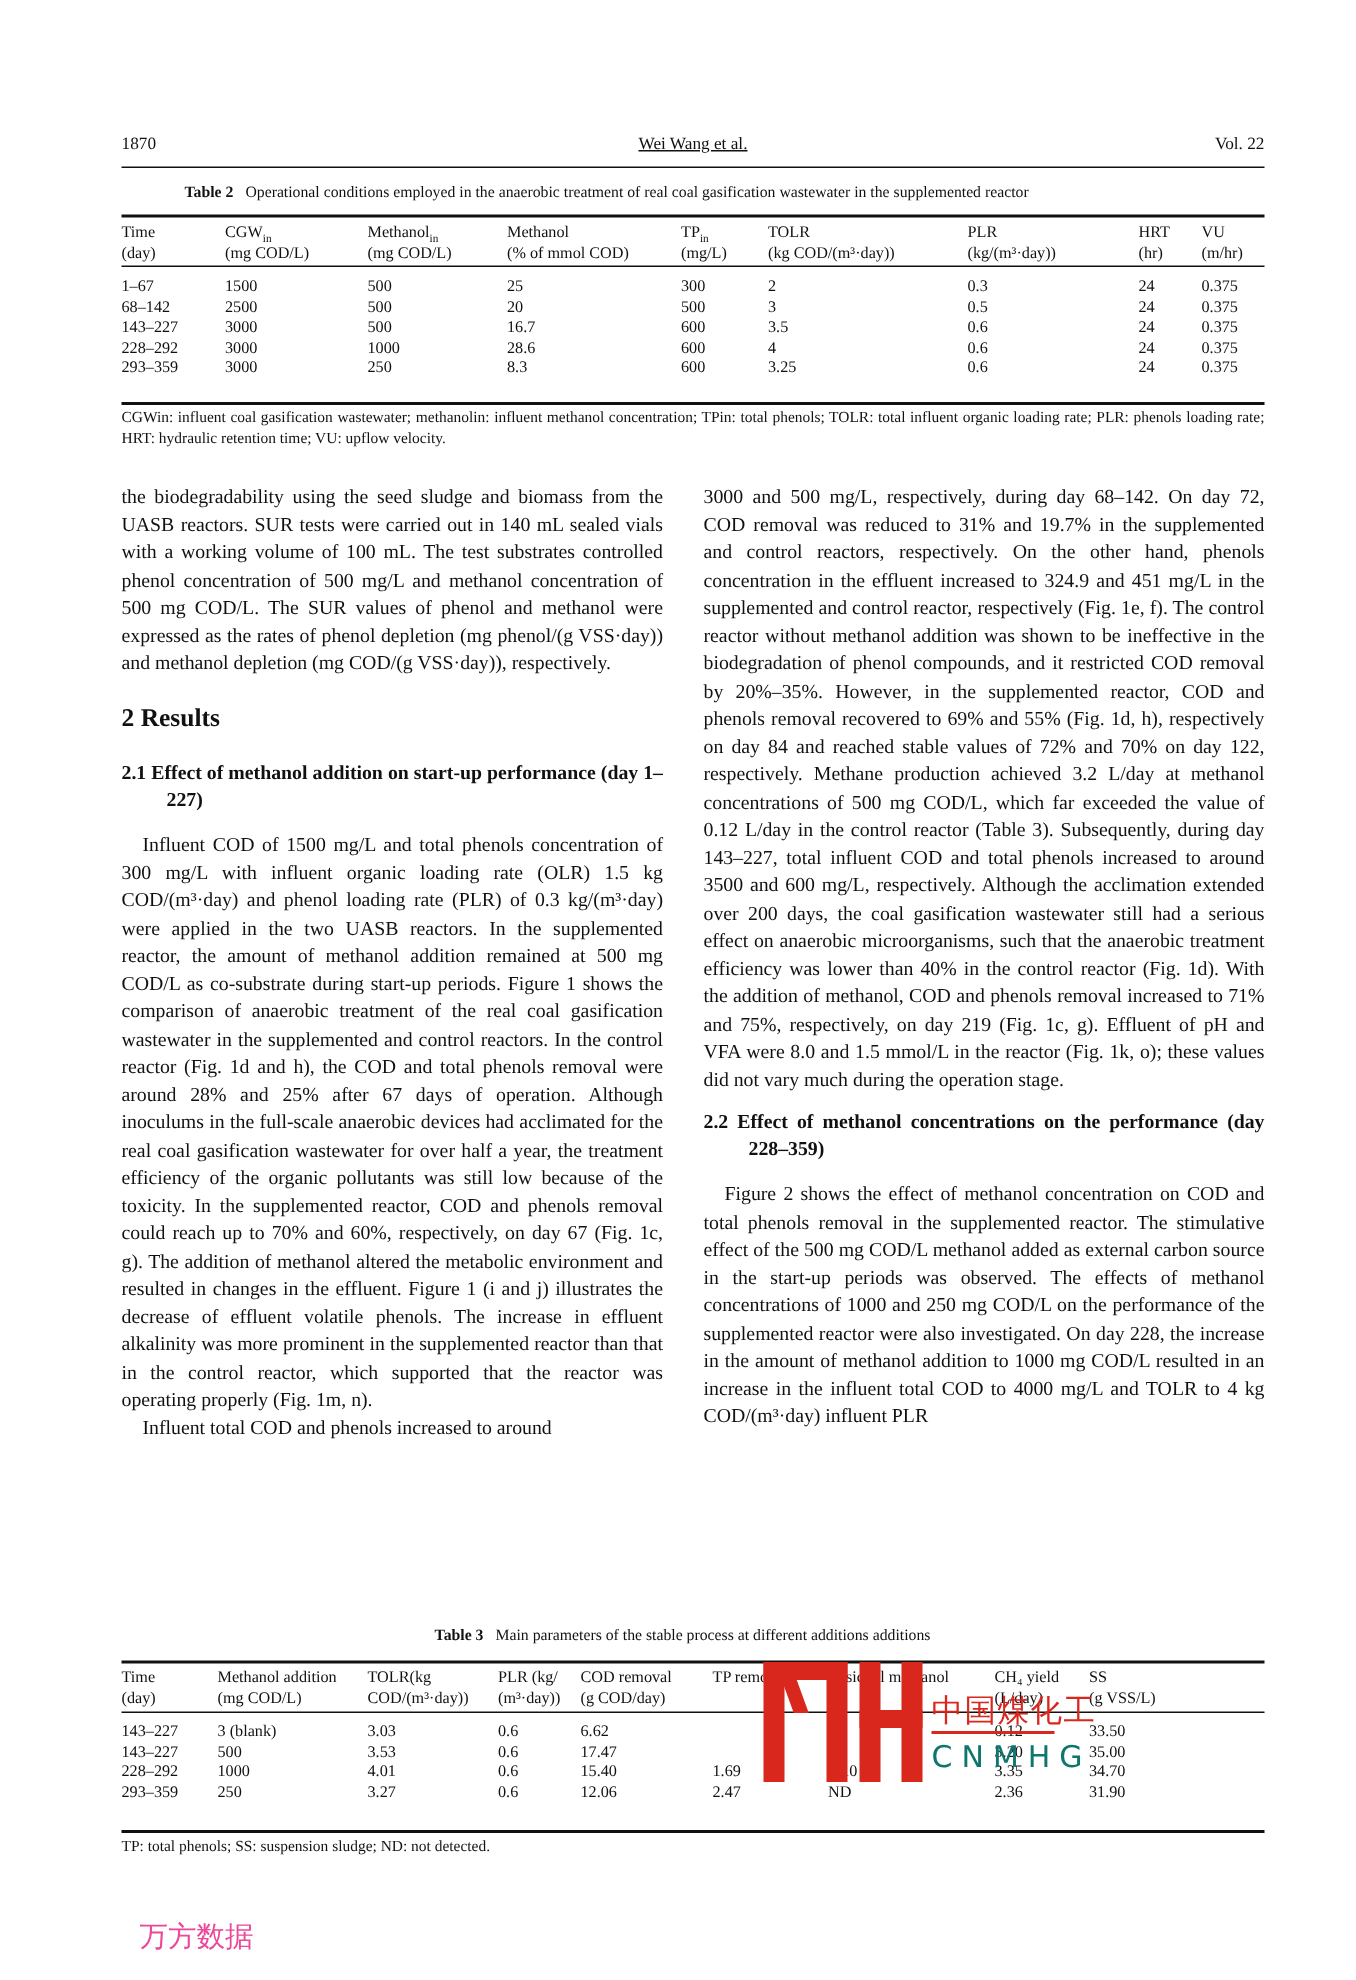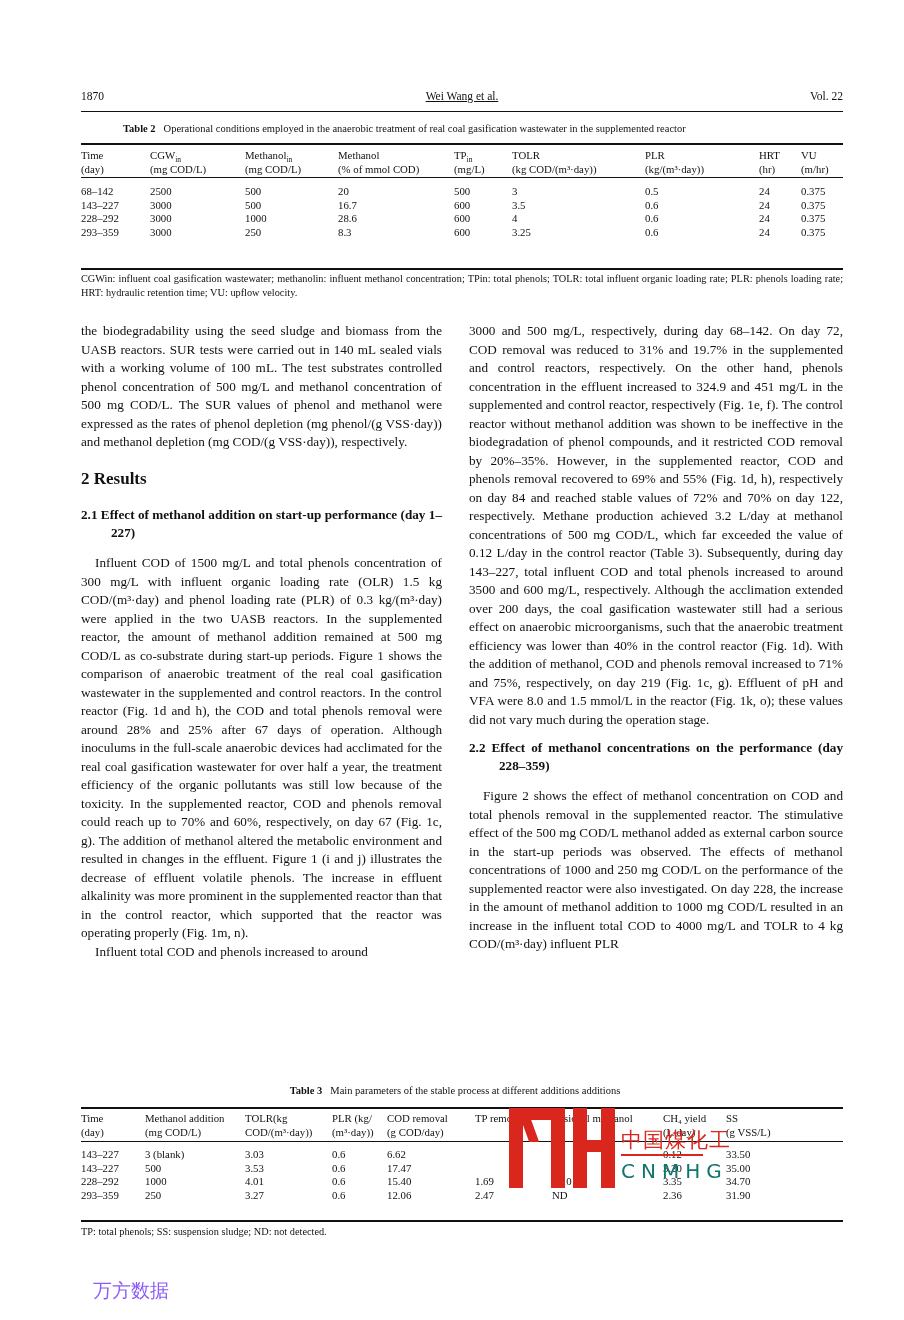--- a/index.html
+++ b/index.html
@@ -31,21 +31,21 @@
   .h2 { font-weight:bold; font-size:13.2px; line-height:18px; margin:0 0 12px 0; padding-left:30px; text-indent:-30px; }
   .gap { height:10px; }
 
   
   .wm { position:absolute; left:506px; top:1108px; width:180px; height:80px; pointer-events:none; }
   .wm .bar { position:absolute; background:#d9271e; }
   .wm .cn { position:absolute; left:112px; top:18px; font-family:"DejaVu Sans", sans-serif; font-size:21px; color:#d9271e; letter-spacing:1px; white-space:nowrap; }
   .wm .ln { position:absolute; left:112px; top:46px; width:82px; height:1.5px; background:#d9271e; }
   .wm .en { position:absolute; left:112px; top:51px; font-family:"DejaVu Sans", sans-serif; font-size:20px; color:#0f766e; letter-spacing:6px; white-space:nowrap; }
 
-  .footer-logo { position:absolute; left:90px; top:1278px; font-family:"DejaVu Sans", sans-serif; font-size:19px; color:#8b5cf6; }
+  .footer-logo { position:absolute; left:90px; top:1278px; font-family:"DejaVu Sans", sans-serif; font-size:19px; color:#ec4899; }
 </style>
 </head>
 <body>
 
 <div class="page">
 
   <div class="runhead">
     <span class="pg">1870</span>
     <span class="auth">Wei Wang  et al.</span>
     <span class="vol">Vol. 22</span>
@@ -80,20 +80,31 @@
         <th><span>PLR</span><br><span>(kg/(m³·day))</span></th>
         <th><span>HRT</span><br><span>(hr)</span></th>
         <th><span>VU</span><br><span>(m/hr)</span></th>
       </tr>
       <tr>
           <td colspan="9" style="height:9px;"></td>
         </tr>
     </thead>
     <tbody>
       <tr>
+        <td>1–67</td>
+          <td>1500</td>
+          <td>500</td>
+          <td>25</td>
+          <td>300</td>
+          <td>2</td>
+          <td>0.3</td>
+          <td>24</td>
+          <td>0.375</td>
+      </tr>
+      <tr>
         <td>68–142</td>
           <td>2500</td>
           <td>500</td>
           <td>20</td>
           <td>500</td>
           <td>3</td>
           <td>0.5</td>
           <td>24</td>
           <td>0.375</td>
       </tr>

